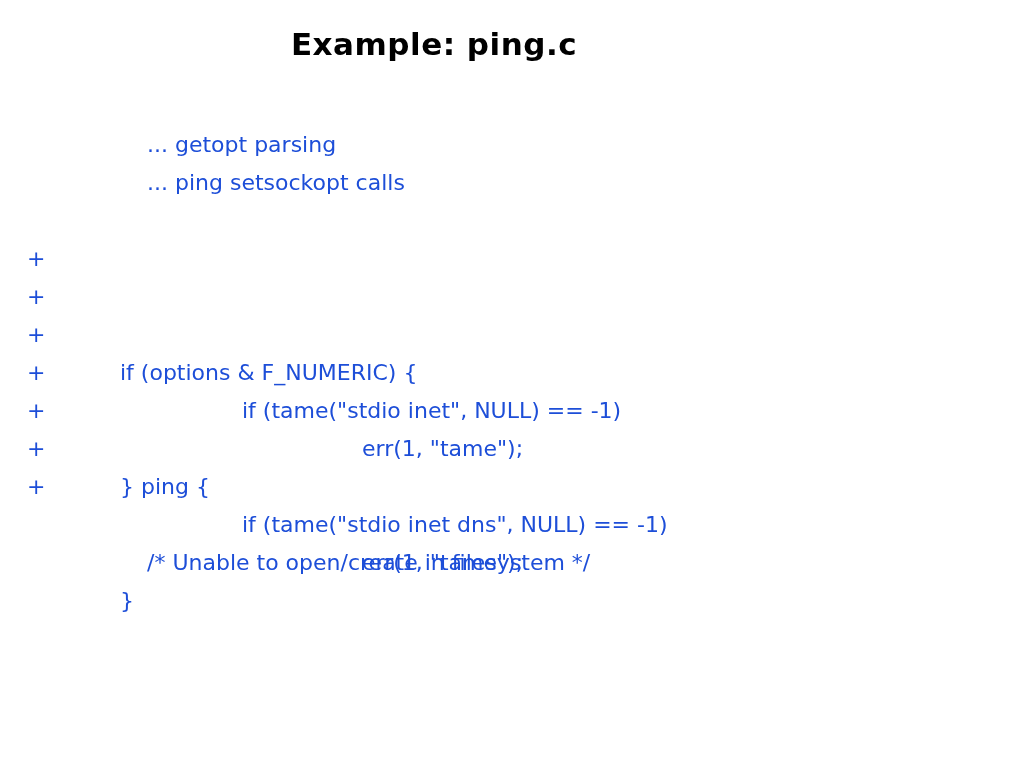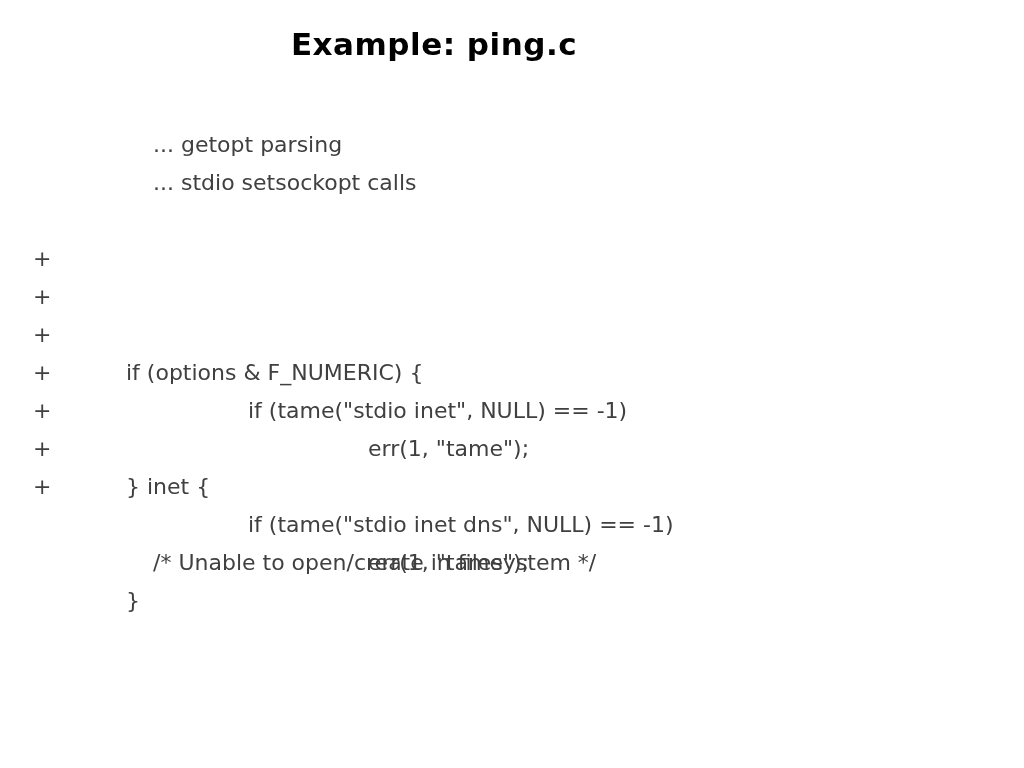--- a/index.html
+++ b/index.html
@@ -44,22 +44,21 @@
     left: 0;
     width: 1024px;
   }
 
   .code-line {
     position: relative;
     height: 38px;
     line-height: 38px;
     font-size: 22px;
     white-space: pre;
-    color: #404040;
-    margin-left: 6px;
+    color: #1d4ed8;
   }
 
   .code-line.blank {
     height: 38px;
   }
 
   
   .note-line {
     padding-left: 147px;
   }
@@ -91,42 +90,42 @@
 </head>
 <body>
 
 <div id="slide">
 
   <div id="slide-title">Example: ping.c</div>
 
   <div id="body-block">
 
     <div class="code-line note-line">... getopt parsing</div>
-    <div class="code-line note-line">... stdio setsockopt calls</div>
+    <div class="code-line note-line">... ping setsockopt calls</div>
 
     <div class="code-line blank"></div>
 
     <div class="code-line">
       <span class="marker">+</span>
       <span class="code-text ind-0">if (options &amp; F_NUMERIC) {</span>
     </div>
 
     <div class="code-line">
       <span class="marker">+</span>
       <span class="code-text ind-1">if (tame("stdio inet", NULL) == -1)</span>
     </div>
 
     <div class="code-line">
       <span class="marker">+</span>
       <span class="code-text ind-2">err(1, "tame");</span>
     </div>
 
     <div class="code-line">
       <span class="marker">+</span>
-      <span class="code-text ind-0">} inet {</span>
+      <span class="code-text ind-0">} ping {</span>
     </div>
 
     <div class="code-line">
       <span class="marker">+</span>
       <span class="code-text ind-1">if (tame("stdio inet dns", NULL) == -1)</span>
     </div>
 
     <div class="code-line">
       <span class="marker">+</span>
       <span class="code-text ind-2">err(1, "tame");</span>

